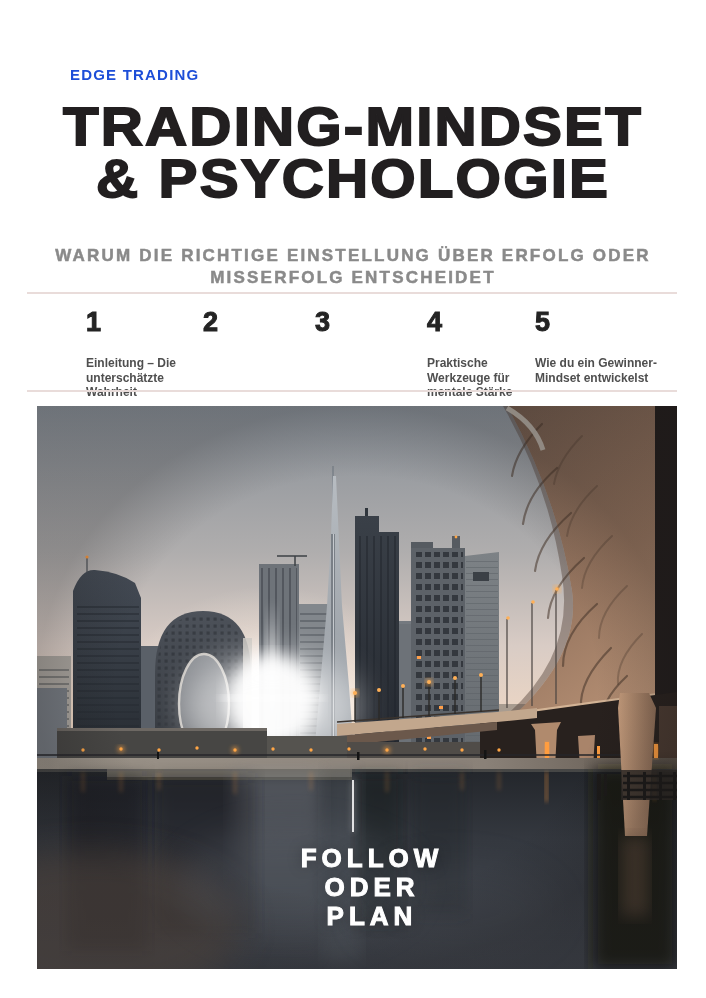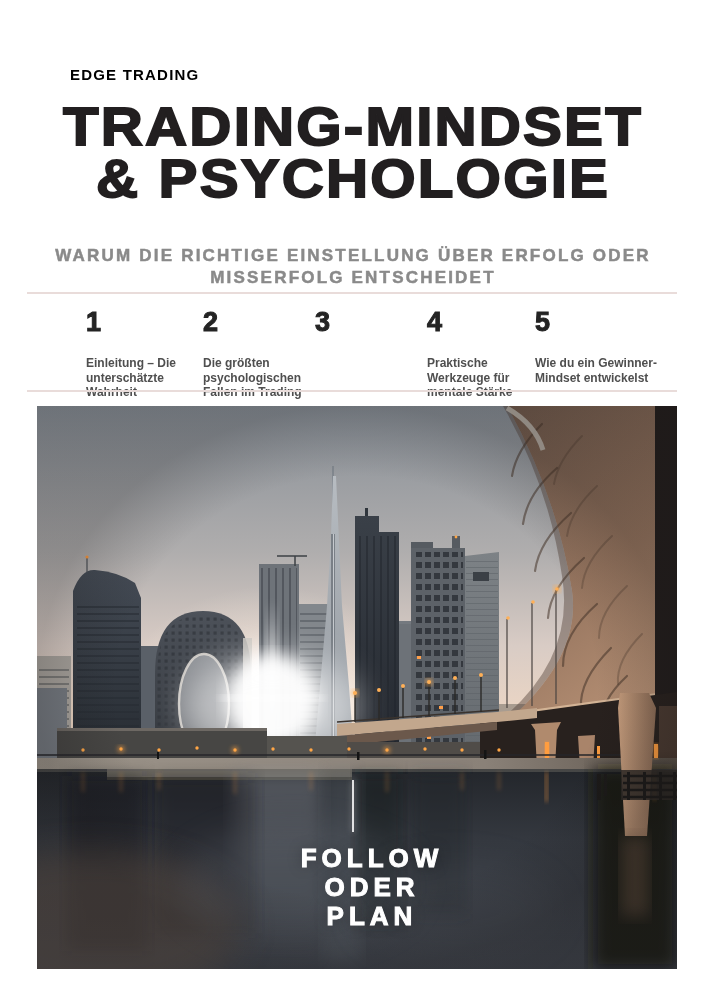--- a/index.html
+++ b/index.html
@@ -2,21 +2,21 @@
 <html><head>
 <meta charset="utf-8">
 <style>
   html,body{margin:0;padding:0;}
   body{
     width:706px;height:998px;background:#ffffff;position:relative;overflow:hidden;
     font-family:"Liberation Sans","DejaVu Sans",sans-serif;
   }
   .kicker{
     position:absolute;left:70px;top:66px;
-    font-size:15px;font-weight:bold;letter-spacing:1.2px;color:#000000;
+    font-size:15px;font-weight:bold;letter-spacing:1.2px;color:#1d4ed8;
   }
   .title{
     position:absolute;left:0;right:0;top:100px;text-align:center;
     font-size:54px;line-height:52px;font-weight:900;color:#221f20;
     letter-spacing:2px;-webkit-text-stroke:1.8px #221f20;
     transform:scaleX(1.08);transform-origin:50% 50%;
   }
   .subtitle{
     position:absolute;left:40px;right:40px;top:229px;text-align:center;
     font-size:17px;line-height:22px;font-weight:bold;color:#8a8a8a;
@@ -70,21 +70,20 @@
 
 <div class="divider d1"></div>
 
 <div class="toc">
   <div class="toc-item">
     <div class="toc-num">1</div>
     <div class="toc-label">Einleitung – Die unterschätzte Wahrheit</div>
   </div>
   <div class="toc-item">
     <div class="toc-num">2</div>
-    <div class="toc-label">Die größten psychologischen Fallen im Trading</div>
   </div>
   <div class="toc-item">
     <div class="toc-num">3</div>
   </div>
   <div class="toc-item">
     <div class="toc-num">4</div>
     <div class="toc-label">Praktische Werkzeuge für mentale Stärke</div>
   </div>
   <div class="toc-item">
     <div class="toc-num">5</div>

